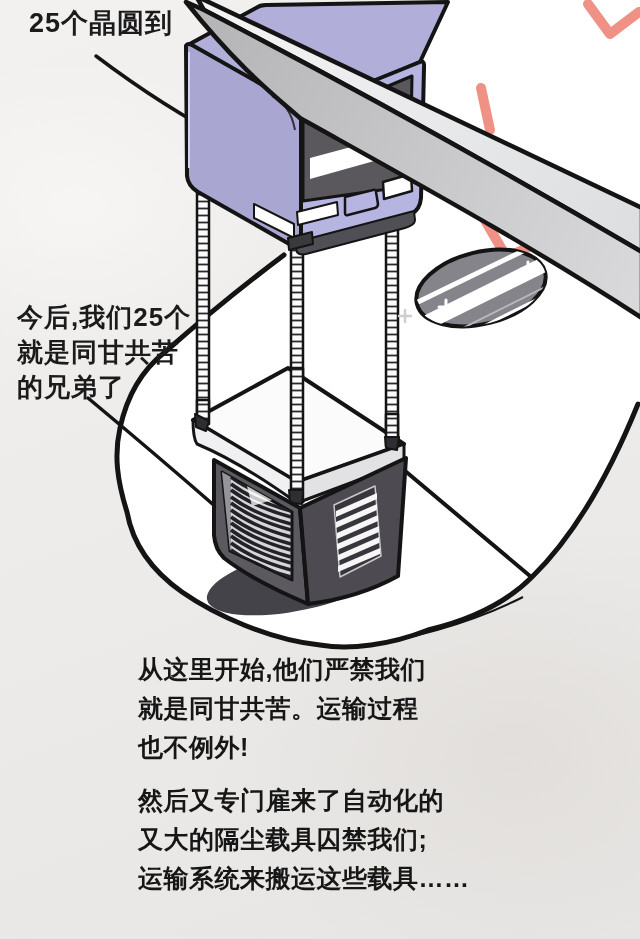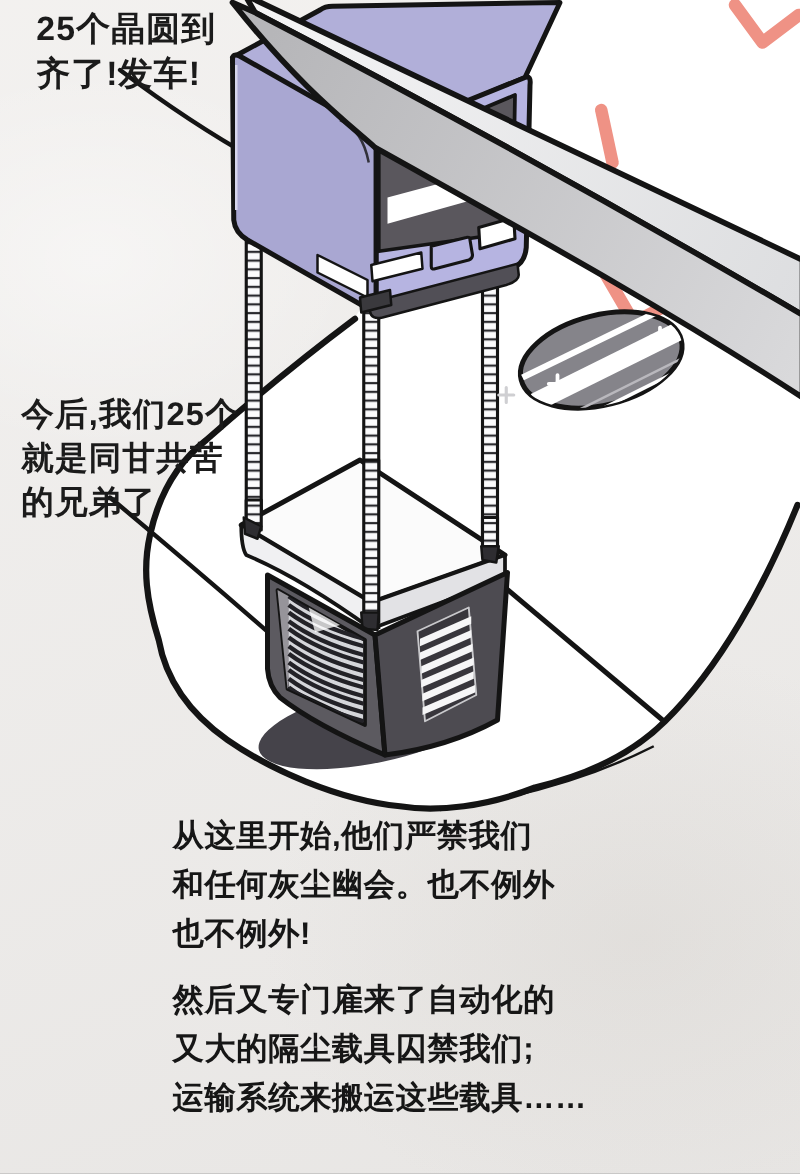--- a/index.html
+++ b/index.html
@@ -13,21 +13,21 @@
       linear-gradient(160deg, rgba(255,255,255,.18), rgba(0,0,0,.035));
     font-family:"Liberation Sans","DejaVu Sans",sans-serif;
   }
   #art{position:absolute;left:0;top:0;}
   .speech{
     position:absolute;color:#1b1b1b;font-weight:600;
     font-size:27px;line-height:36px;letter-spacing:1px;white-space:nowrap;
   }
   .speech span{display:block;}
   #bubble1{left:29px;top:5px;}
-  #bubble2{left:17px;top:314px;font-size:26px;line-height:35px;}
+  #bubble2{left:17px;top:300px;font-size:26px;line-height:35px;}
   .caption{
     position:absolute;left:138px;color:#161616;font-weight:700;
     font-size:25px;line-height:39px;letter-spacing:.5px;white-space:nowrap;
   }
   .caption span{display:block;}
   #caption1{top:650px;}
   #caption2{top:781px;}
 </style>
 </head>
 <body>
@@ -183,32 +183,31 @@
           <path d="M337,544 L379,526 L379,532 L337,550 Z"></path>
           <path d="M338,555 L379,537 L379,543 L338,561 Z"></path>
           <path d="M338,566 L380,548 L380,554 L338,572 Z"></path>
         </g>
       </g>
     </g>
   </svg>
 
   <div class="speech" id="bubble1">
     <span>25个晶圆到</span>
-    <span>齐了!发车!</span>
   </div>
 
   <div class="speech" id="bubble2">
     <span>今后,我们25个</span>
     <span>就是同甘共苦</span>
     <span>的兄弟了</span>
   </div>
 
   <div class="caption" id="caption1">
     <span>从这里开始,他们严禁我们</span>
-    <span>和任何灰尘幽会。也不例外</span>
+    <span>就是同甘共苦。运输过程</span>
     <span>也不例外!</span>
   </div>
 
   <div class="caption" id="caption2">
     <span>然后又专门雇来了自动化的</span>
     <span>又大的隔尘载具囚禁我们;</span>
     <span>运输系统来搬运这些载具……</span>
   </div>
 
 </div>

